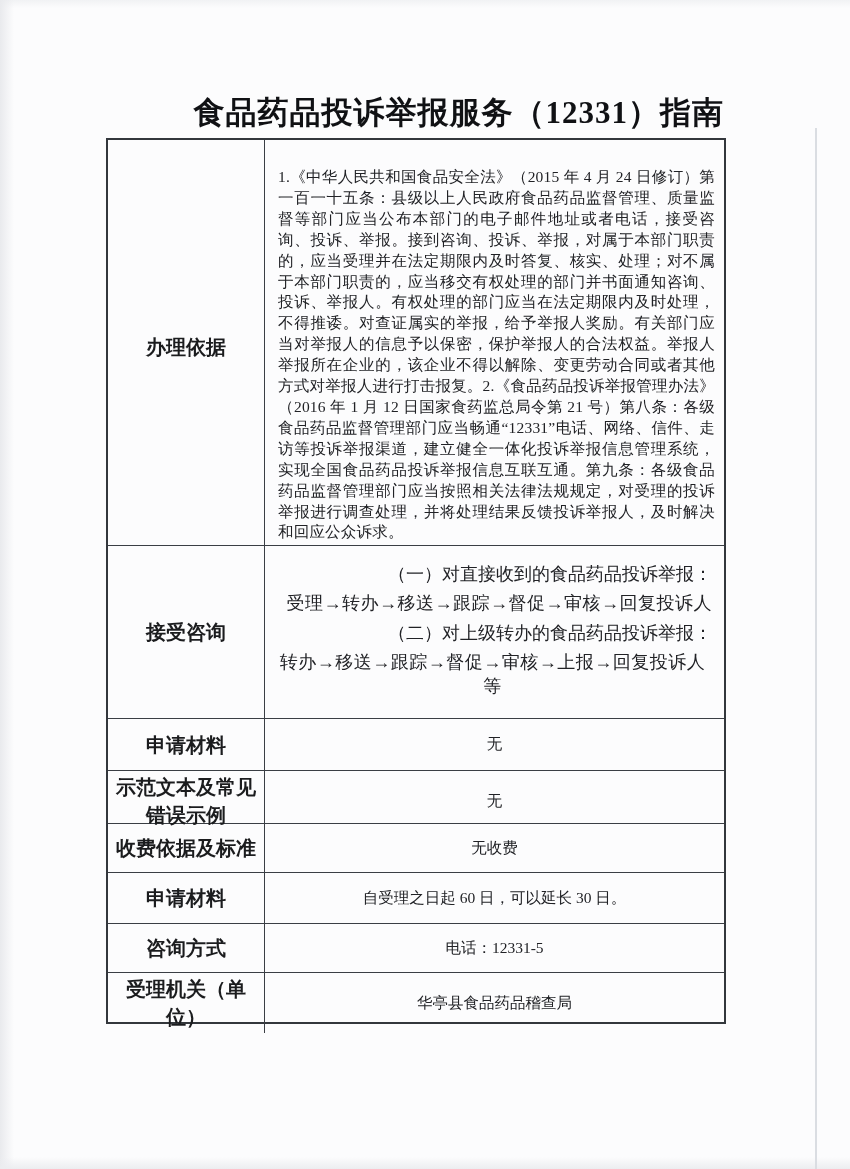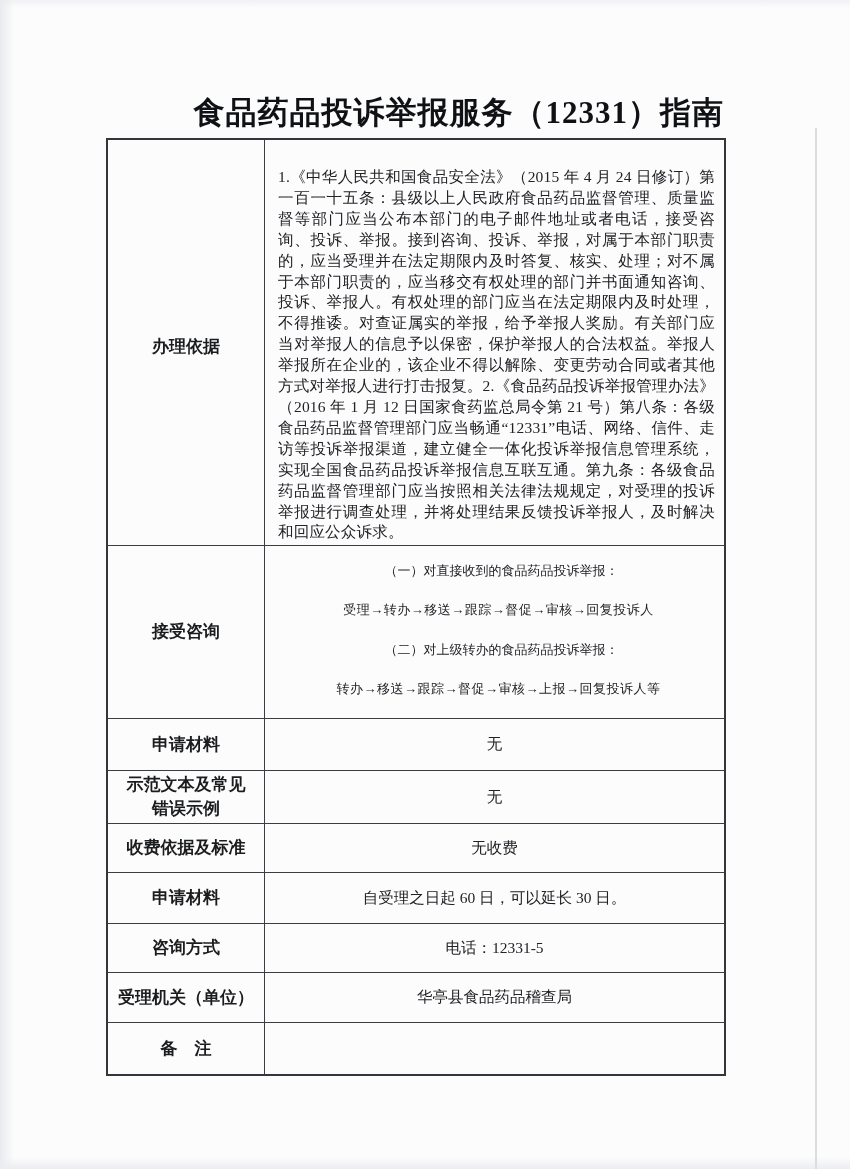--- a/index.html
+++ b/index.html
@@ -63,21 +63,21 @@
   }
   .t-row:first-child { border-top: none; }
   .label-cell {
     border-right: 1.5px solid #3a3e44;
     display: flex;
     flex-direction: column;
     align-items: center;
     justify-content: center;
     font-family: "Liberation Sans", sans-serif;
     font-weight: bold;
-    font-size: 17px;
+    font-size: 20px;
     color: #1b1c1e;
     text-align: center;
     line-height: 1.4;
     padding: 2px 4px;
     box-sizing: border-box;
   }
   .value-cell {
     display: flex;
     align-items: center;
     justify-content: center;
@@ -102,23 +102,23 @@
     text-justify: inter-ideograph;
     padding: 27px 9px 10px 13px;
     font-size: 15.5px;
     line-height: 20.9px;
     letter-spacing: 0.2px;
   }
   .process-cell {
     display: flex;
     flex-direction: column;
     justify-content: space-between;
-    align-items: center;
-    padding: 16px 0 20px 8px;
-    font-size: 13px;
+    align-items: flex-end;
+    padding: 16px 12px 20px 8px;
+    font-size: 18px;
   }
   .process-section-title {
     text-align: left;
     padding-left: 6px;
   }
   .process-flow {
     text-align: center;
     letter-spacing: 0.5px;
   }
 </style>
@@ -190,21 +190,15 @@
       <div class="value-cell">电话：12331-5</div>
     </div>
 
     <div class="t-row row-agency">
       <div class="label-cell">
         <span>受理机关（单位）</span>
       </div>
       <div class="value-cell">华亭县食品药品稽查局</div>
     </div>
 
-    <div class="t-row row-remarks">
-      <div class="label-cell">
-        <span>备　注</span>
-      </div>
-      <div class="value-cell"></div>
-    </div>
 
   </div>
 </div>
 
 </body></html>

